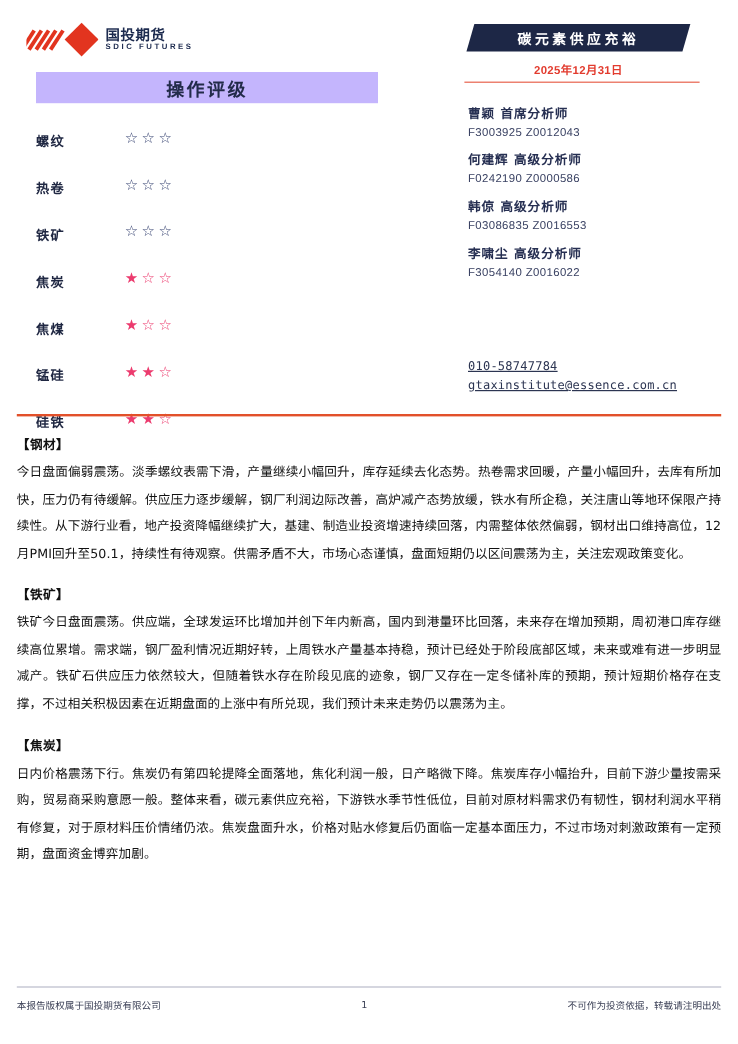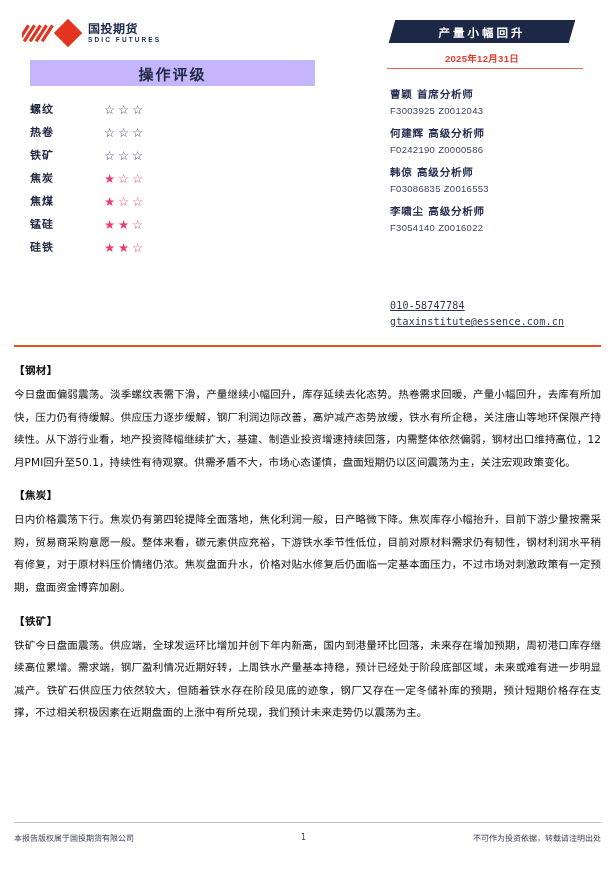--- a/index.html
+++ b/index.html
@@ -96,22 +96,23 @@
     letter-spacing: 2px;
   }
   .rating-list {
     position: absolute;
     left: 0;
     top: 93px;
     width: 340px;
   }
   .rating-row {
     display: flex;
-    align-items: flex-end;
+    align-items: flex-start;
     height: 23px;
+    margin-top: 16px;
   }
   .rating-name {
     width: 104px;
     padding-left: 30px;
     box-sizing: border-box;
     font-family: "DejaVu Sans", sans-serif;
     font-size: 11px;
     font-weight: bold;
     color: #1f2742;
     letter-spacing: 1px;
@@ -332,21 +333,21 @@
           </div>
           <div class="rating-row">
             <div class="rating-name">硅铁</div>
             <div class="stars"><span class="star filled">★</span><span class="star filled">★</span><span class="star empty-red">☆</span></div>
           </div>
         </div>
     </div>
 
     <div class="header-right">
       <div class="report-banner"></div>
-      <div class="report-banner-text">产量小幅回升</div>
+      <div class="report-banner-text">碳元素供应充裕</div>
       <div class="report-date">2025年12月31日</div>
       <div class="date-rule"></div>
 
       <div class="analysts" id="analyst-list">
           <div class="analyst">
             <div class="analyst-name">曹颖  首席分析师</div>
             <div class="analyst-code">F3003925  Z0012043</div>
           </div>
           <div class="analyst">
             <div class="analyst-name">何建辉  高级分析师</div>
@@ -370,26 +371,26 @@
   </div>
 
   <div class="main-rule"></div>
 
   <div class="body-content" id="section-list">
       <div class="section">
         <div class="section-title">【钢材】</div>
         <div class="section-body">今日盘面偏弱震荡。淡季螺纹表需下滑，产量继续小幅回升，库存延续去化态势。热卷需求回暖，产量小幅回升，去库有所加快，压力仍有待缓解。供应压力逐步缓解，钢厂利润边际改善，高炉减产态势放缓，铁水有所企稳，关注唐山等地环保限产持续性。从下游行业看，地产投资降幅继续扩大，基建、制造业投资增速持续回落，内需整体依然偏弱，钢材出口维持高位，12月PMI回升至50.1，持续性有待观察。供需矛盾不大，市场心态谨慎，盘面短期仍以区间震荡为主，关注宏观政策变化。</div>
       </div>
       <div class="section">
+        <div class="section-title">【铁矿】</div>
+        <div class="section-body">铁矿今日盘面震荡。供应端，全球发运环比增加并创下年内新高，国内到港量环比回落，未来存在增加预期，周初港口库存继续高位累增。需求端，钢厂盈利情况近期好转，上周铁水产量基本持稳，预计已经处于阶段底部区域，未来或难有进一步明显减产。铁矿石供应压力依然较大，但随着铁水存在阶段见底的迹象，钢厂又存在一定冬储补库的预期，预计短期价格存在支撑，不过相关积极因素在近期盘面的上涨中有所兑现，我们预计未来走势仍以震荡为主。</div>
+      </div>
+      <div class="section">
         <div class="section-title">【焦炭】</div>
         <div class="section-body">日内价格震荡下行。焦炭仍有第四轮提降全面落地，焦化利润一般，日产略微下降。焦炭库存小幅抬升，目前下游少量按需采购，贸易商采购意愿一般。整体来看，碳元素供应充裕，下游铁水季节性低位，目前对原材料需求仍有韧性，钢材利润水平稍有修复，对于原材料压价情绪仍浓。焦炭盘面升水，价格对贴水修复后仍面临一定基本面压力，不过市场对刺激政策有一定预期，盘面资金博弈加剧。</div>
-      </div>
-      <div class="section">
-        <div class="section-title">【铁矿】</div>
-        <div class="section-body">铁矿今日盘面震荡。供应端，全球发运环比增加并创下年内新高，国内到港量环比回落，未来存在增加预期，周初港口库存继续高位累增。需求端，钢厂盈利情况近期好转，上周铁水产量基本持稳，预计已经处于阶段底部区域，未来或难有进一步明显减产。铁矿石供应压力依然较大，但随着铁水存在阶段见底的迹象，钢厂又存在一定冬储补库的预期，预计短期价格存在支撑，不过相关积极因素在近期盘面的上涨中有所兑现，我们预计未来走势仍以震荡为主。</div>
       </div>
     </div>
 
   <div class="footer-rule"></div>
   <div class="footer">
     <div class="footer-left">本报告版权属于国投期货有限公司</div>
     <div class="footer-center">1</div>
     <div class="footer-right">不可作为投资依据，转载请注明出处</div>
   </div>
 

